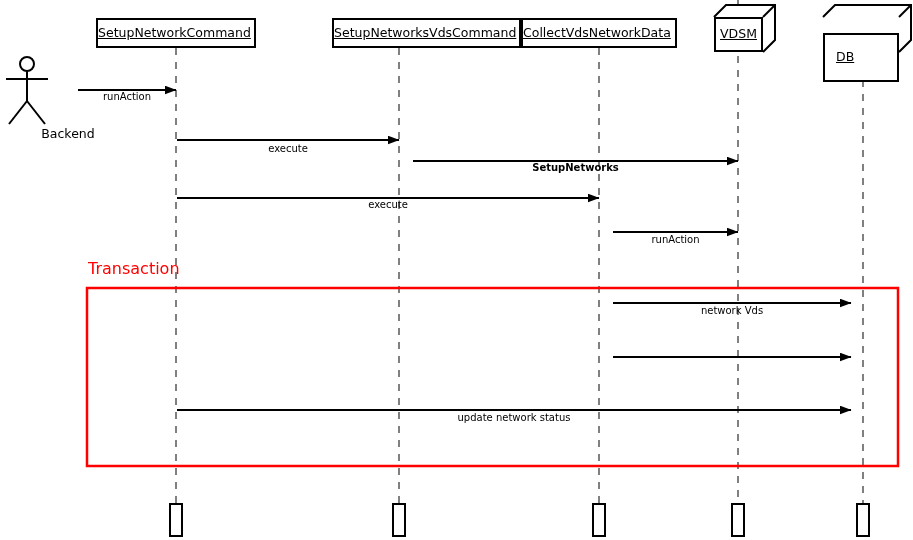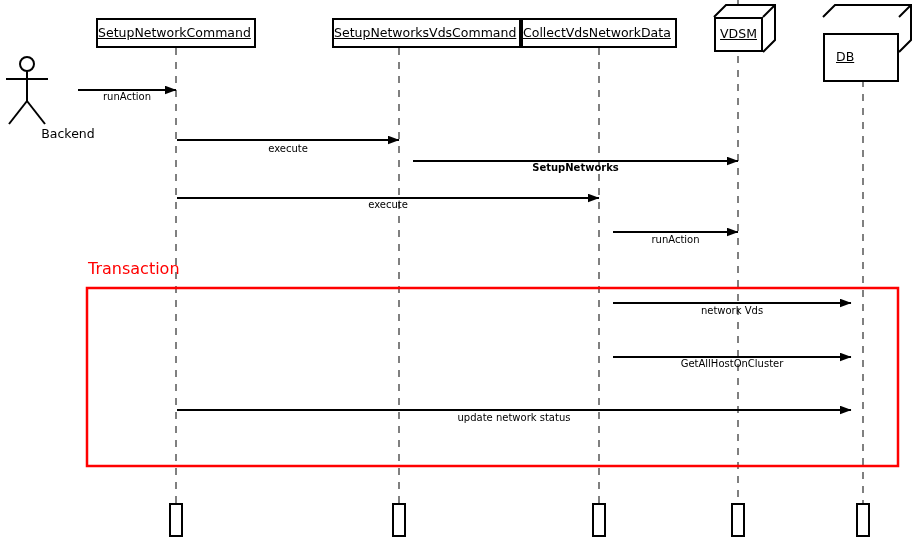--- a/index.html
+++ b/index.html
@@ -175,21 +175,20 @@
   <div class="msg-label" style="left:177px; top:143px; width:222px;">execute</div>
 
   <div class="msg-label" style="left:413px; top:162px; width:325px;font-weight:bold;">SetupNetworks</div>
 
   <div class="msg-label" style="left:177px; top:199px; width:422px;">execute</div>
 
   <div class="msg-label" style="left:613px; top:234px; width:125px;">runAction</div>
 
   <div class="msg-label" style="left:613px; top:305px; width:238px;">network Vds</div>
 
-  <div class="msg-label" style="left:613px; top:358px; width:238px;">GetAllHostOnCluster</div>
 
   <div class="msg-label" style="left:177px; top:412px; width:674px;">update network status</div>
 
   <div class="frame-label" style="left:88px; top:259px; color:#ff0000;">Transaction</div>
 
   <div class="terminator" style="left:169px; top:503px; width:14px; height:34px;"></div>
   <div class="terminator" style="left:392px; top:503px; width:14px; height:34px;"></div>
   <div class="terminator" style="left:592px; top:503px; width:14px; height:34px;"></div>
   <div class="terminator" style="left:731px; top:503px; width:14px; height:34px;"></div>
   <div class="terminator" style="left:856px; top:503px; width:14px; height:34px;"></div>

